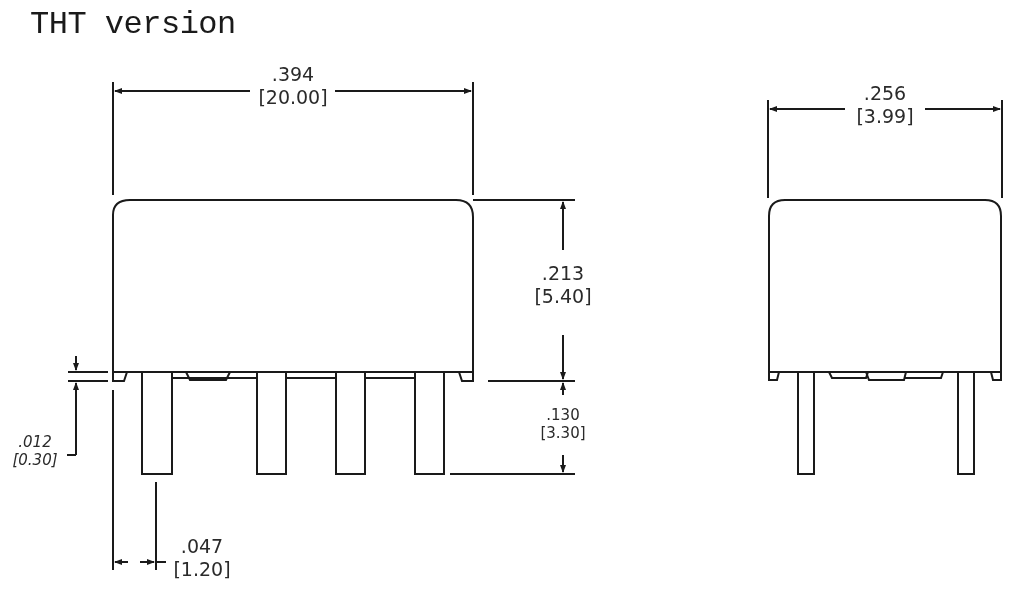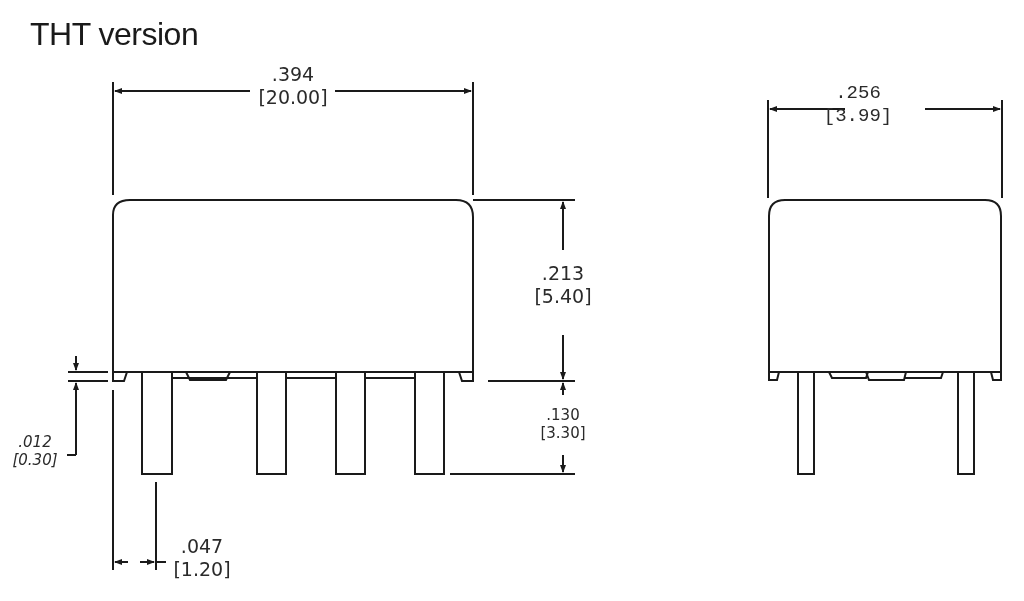--- a/index.html
+++ b/index.html
@@ -1,17 +1,17 @@
 <!DOCTYPE html>
 <html><head>
   <meta charset="utf-8">
   <style>
     html, body { margin: 0; padding: 0; background: #ffffff; }
     body { width: 1024px; height: 601px; position: relative; overflow: hidden; font-family: "DejaVu Sans", sans-serif; }
-    .title { position: absolute; left: 30px; top: 16px; font-size: 32px; color: #1a1a1a; font-family: Liberation Sans, sans-serif; letter-spacing: -0.5px; text-align: right; }
+    .title { position: absolute; left: 30px; top: 6px; font-size: 32px; color: #1a1a1a; font-family: Liberation Mono, monospace; letter-spacing: -0.5px; text-align: right; }
     svg { position: absolute; left: 0; top: 0; }
     .dim { position: absolute; text-align: center; color: #2a2a2a; font-family: "DejaVu Sans", sans-serif; line-height: 1.2; }
     .dim.lg { font-size: 19px; }
     .dim.sm { font-size: 15px; }
   </style>
 </head>
 <body>
 
 <div class="title">THT version</div>
 
@@ -106,16 +106,16 @@
 <div class="dim sm" style="left:4px; top:433px; width:62px;font-style:italic;">
   <div>.012</div>
   <div>[0.30]</div>
 </div>
 
 <div class="dim lg" style="left:162px; top:535px; width:80px;">
   <div>.047</div>
   <div>[1.20]</div>
 </div>
 
-<div class="dim lg" style="left:813px; top:82px; width:90px;font-family:Liberation Mono, monospace;">
+<div class="dim lg" style="left:840px; top:82px; width:90px;">
   <div>.256</div>
   <div>[3.99]</div>
 </div>
 
 </body></html>

